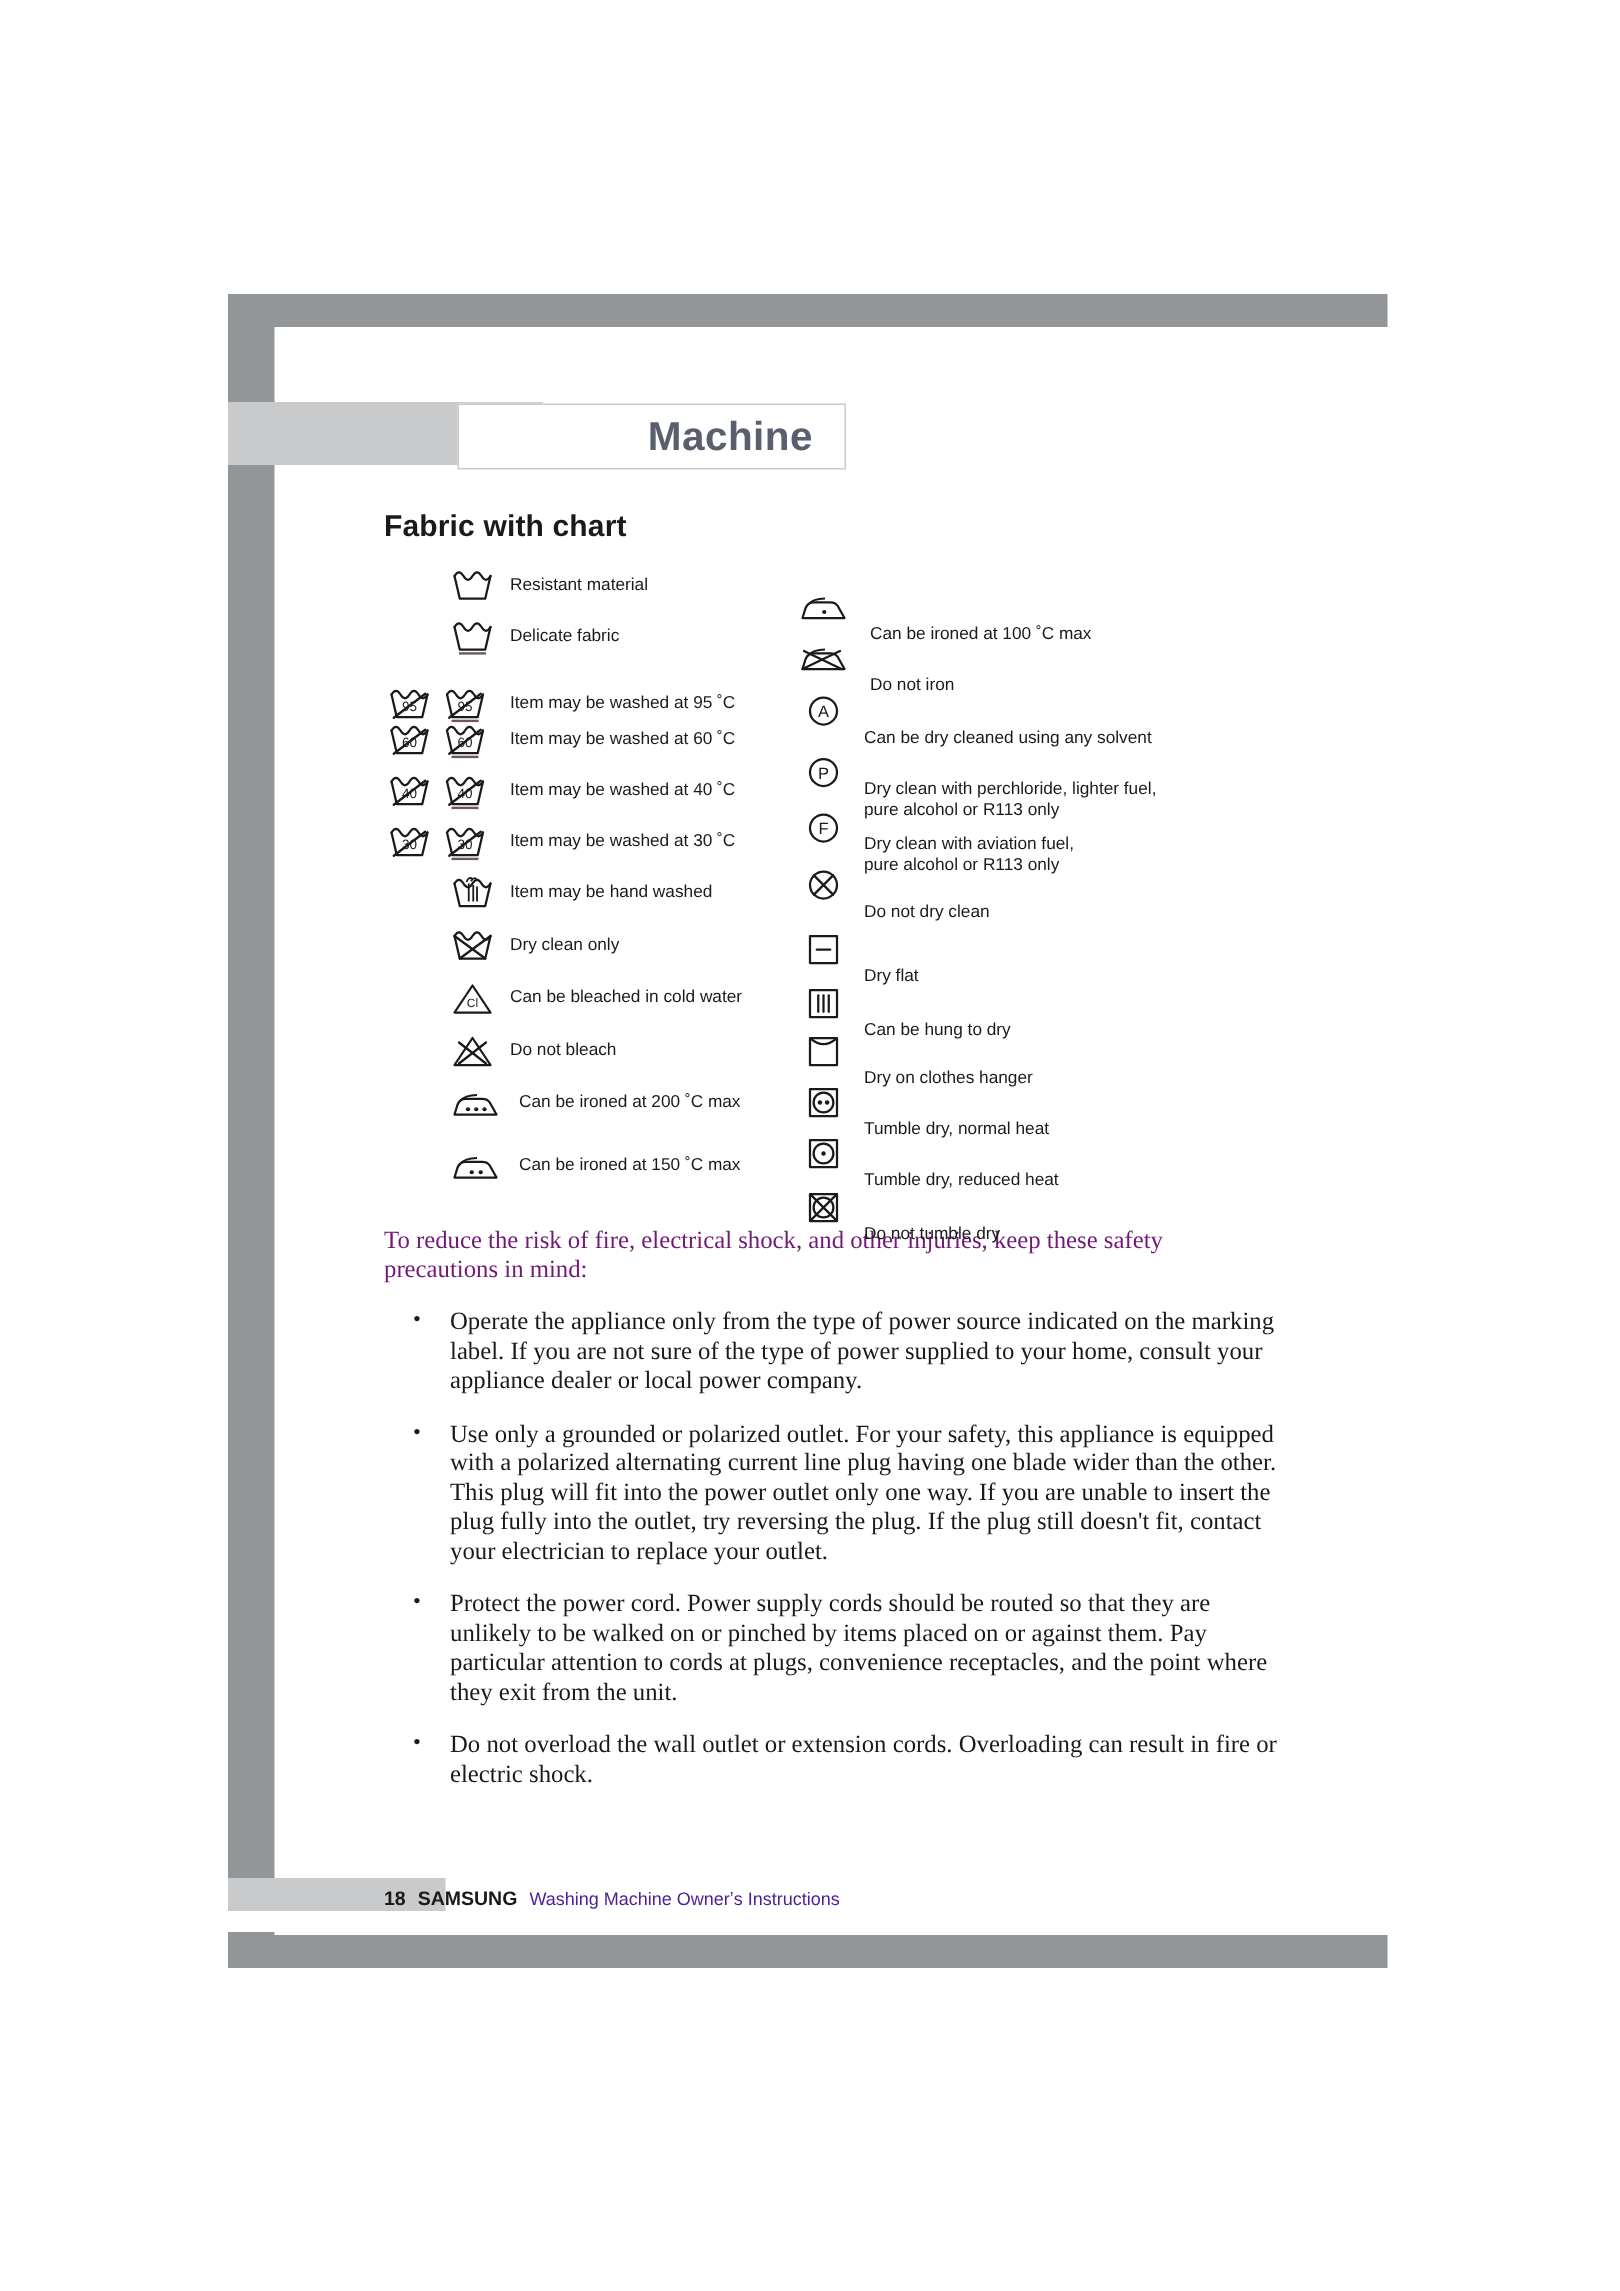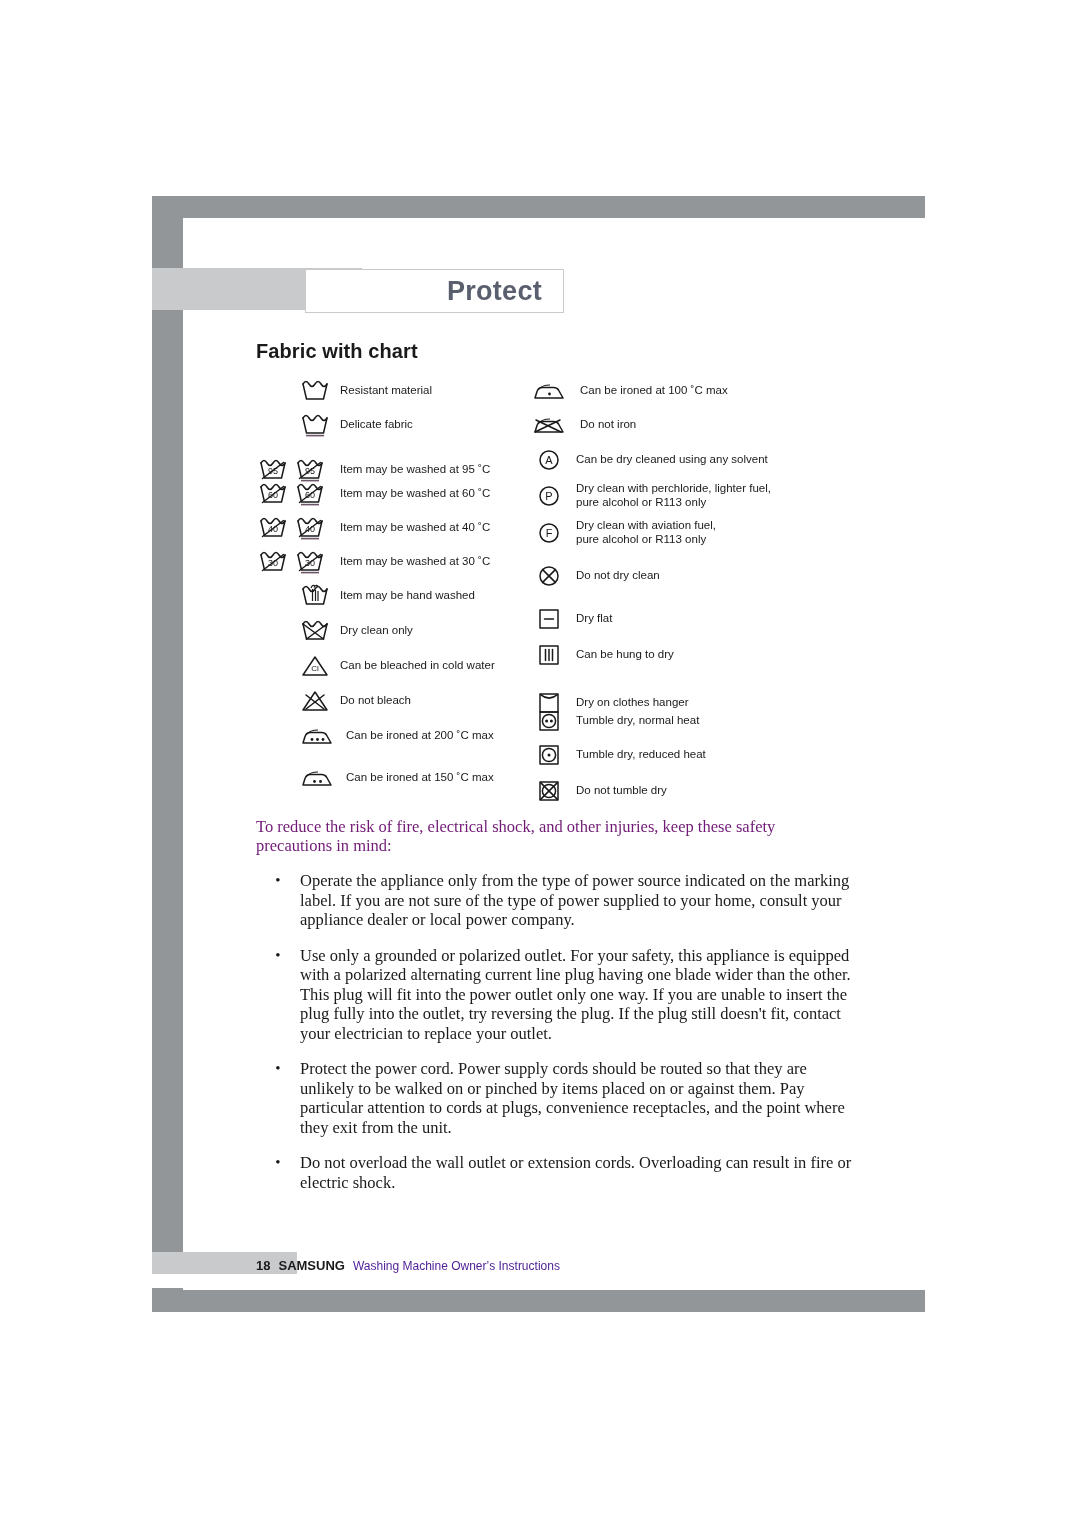--- a/index.html
+++ b/index.html
@@ -48,21 +48,21 @@
 
   
   #fabric-chart{position:relative;height:438px;width:620px;}
   .care-row{position:absolute;display:flex;align-items:center;}
   .care-sym{flex:0 0 auto;display:flex;align-items:center;justify-content:center;}
   .care-label{
     font-size:11.5px;color:#1a1a1a;line-height:13.5px;
     font-family:"Liberation Sans", sans-serif;white-space:pre-line;
   }
   .col-left .care-label{margin-left:8px;}
-  .col-right .care-label{margin-left:10px;}
+  .col-right .care-label{margin-left:10px;margin-top:38px;}
 
   svg{display:block;overflow:visible;}
   .s{fill:none;stroke:#1a1a1a;stroke-width:1.5;stroke-linejoin:round;stroke-linecap:round;}
   .s-thin{fill:none;stroke:#1a1a1a;stroke-width:1.2;}
   .s-ul{fill:none;stroke:#6b5566;stroke-width:1.6;}
   .tnum{font-family:"Liberation Sans",sans-serif;font-size:9px;fill:#1a1a1a;text-anchor:middle;}
   .tltr{font-family:"Liberation Sans",sans-serif;font-size:11px;fill:#1a1a1a;text-anchor:middle;}
   .tcl{font-family:"Liberation Sans",sans-serif;font-size:8px;fill:#1a1a1a;text-anchor:middle;}
   .dot{fill:#1a1a1a;}
 
@@ -95,21 +95,21 @@
   <div class="bar" id="frame-top-bar"></div>
   <div class="bar" id="frame-left-bar-upper"></div>
   <div class="bar-light" id="frame-band-top"></div>
   <div class="bar" id="frame-left-bar-mid"></div>
   <div class="bar-light" id="frame-band-bottom"></div>
   <div class="bar" id="frame-left-bar-lower"></div>
   <div class="bar" id="frame-bottom-bar"></div>
 </div>
 
 <div id="appendix-title-box">
-  <span id="appendix-title-text">Protect</span>
+  <span id="appendix-title-text">Machine</span>
 </div>
 
 <div id="content">
 
   <h2 class="section-heading">Fabric with chart</h2>
 
   <div id="fabric-chart">
 
     <div class="care-row col-left" style="left:42px;top:0px;">
       <span class="care-sym">
@@ -354,21 +354,21 @@
         <svg width="32" height="24" viewBox="0 0 32 24">
           <rect class="s" x="6" y="3" width="18" height="18"></rect>
           <path class="s" d="M11.5 6.5 v11"></path>
           <path class="s" d="M15 6.5 v11"></path>
           <path class="s" d="M18.5 6.5 v11"></path>
         </svg>
       </span>
       <span class="care-label">Can be hung to dry</span>
     </div>
 
-    <div class="care-row col-right" style="left:278px;top:312px;text-align:center;">
+    <div class="care-row col-right" style="left:278px;top:296px;text-align:center;">
       <span class="care-sym">
         <svg width="32" height="24" viewBox="0 0 32 24">
           <rect class="s" x="6" y="3" width="18" height="18"></rect>
           <path class="s" d="M6.6 3.6 q8.4 7 16.8 0"></path>
         </svg>
       </span>
       <span class="care-label">Dry on clothes hanger</span>
     </div>
 
     <div class="care-row col-right" style="left:278px;top:330px;">

